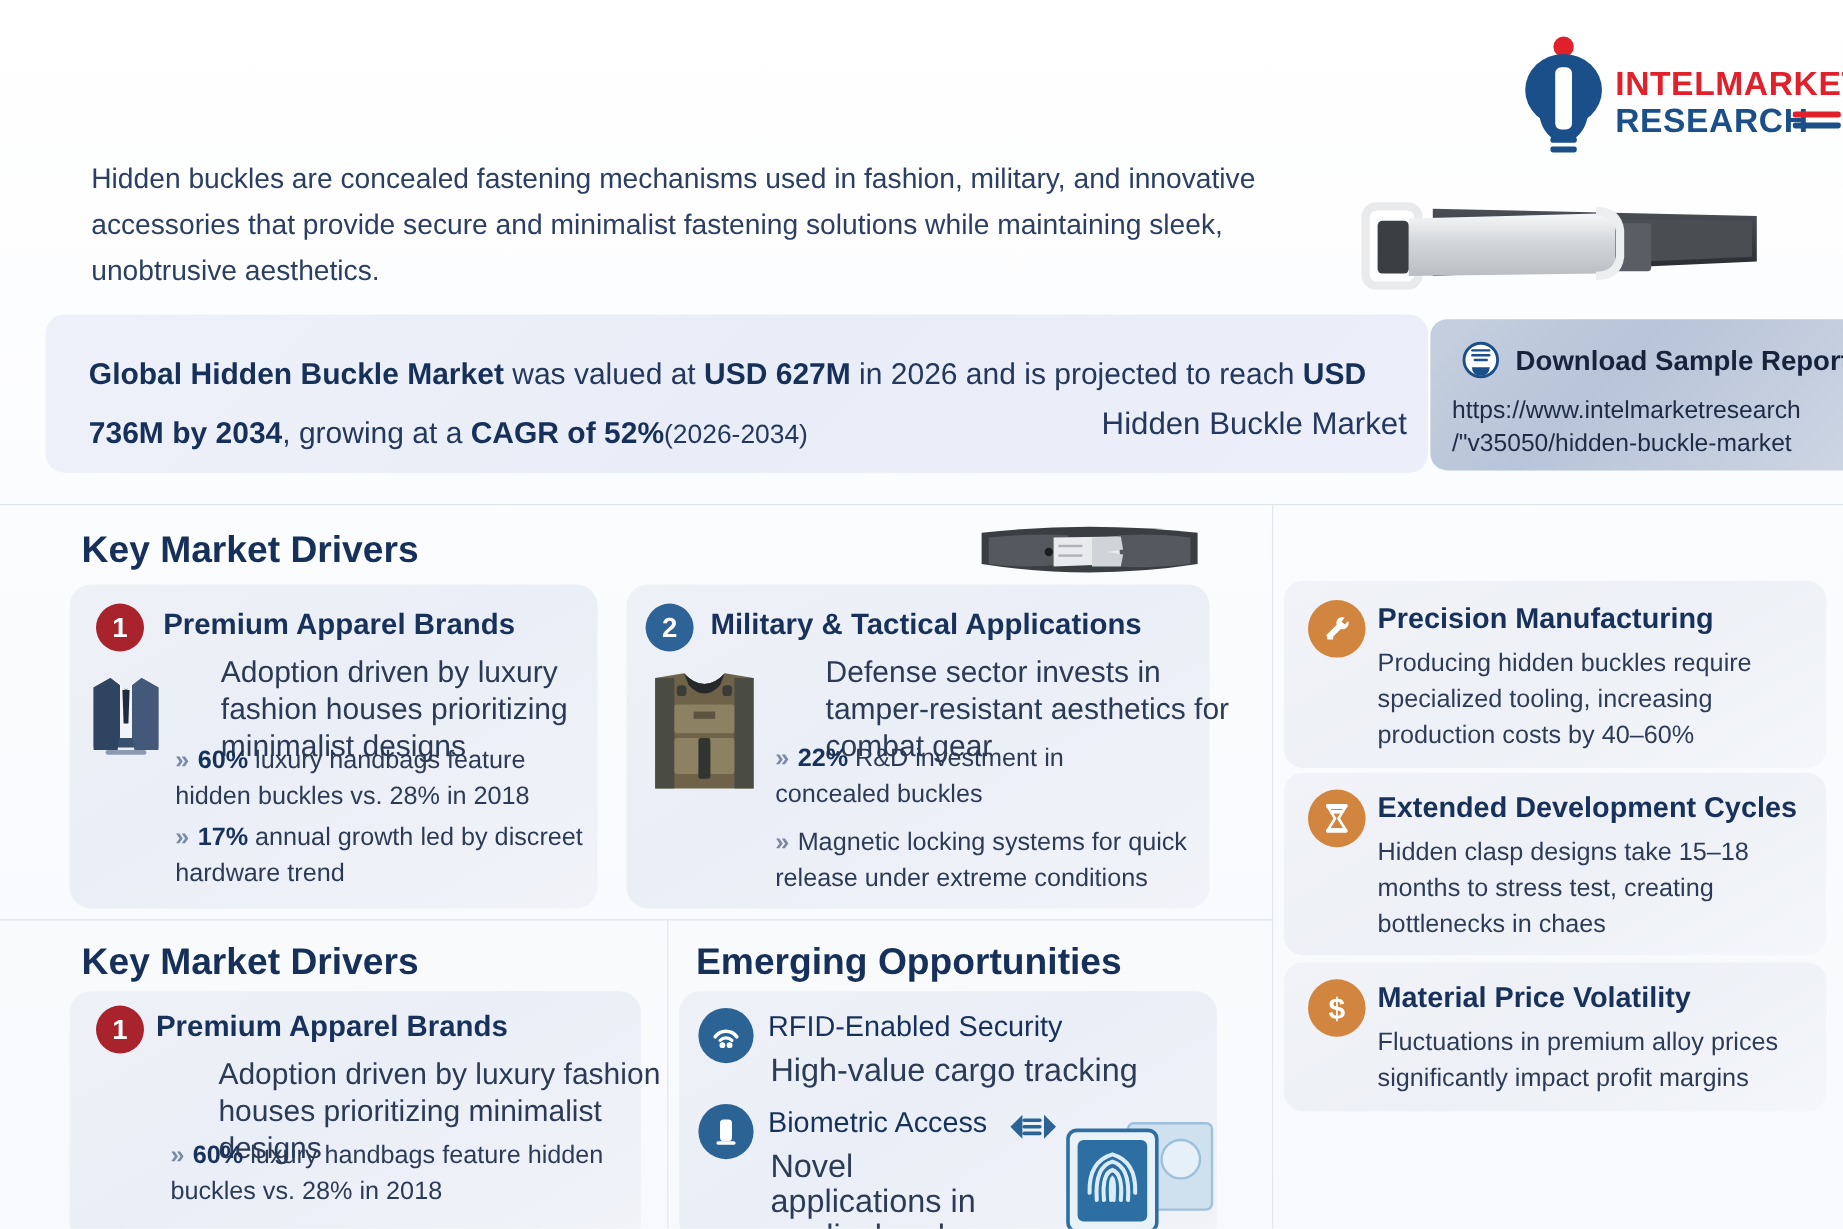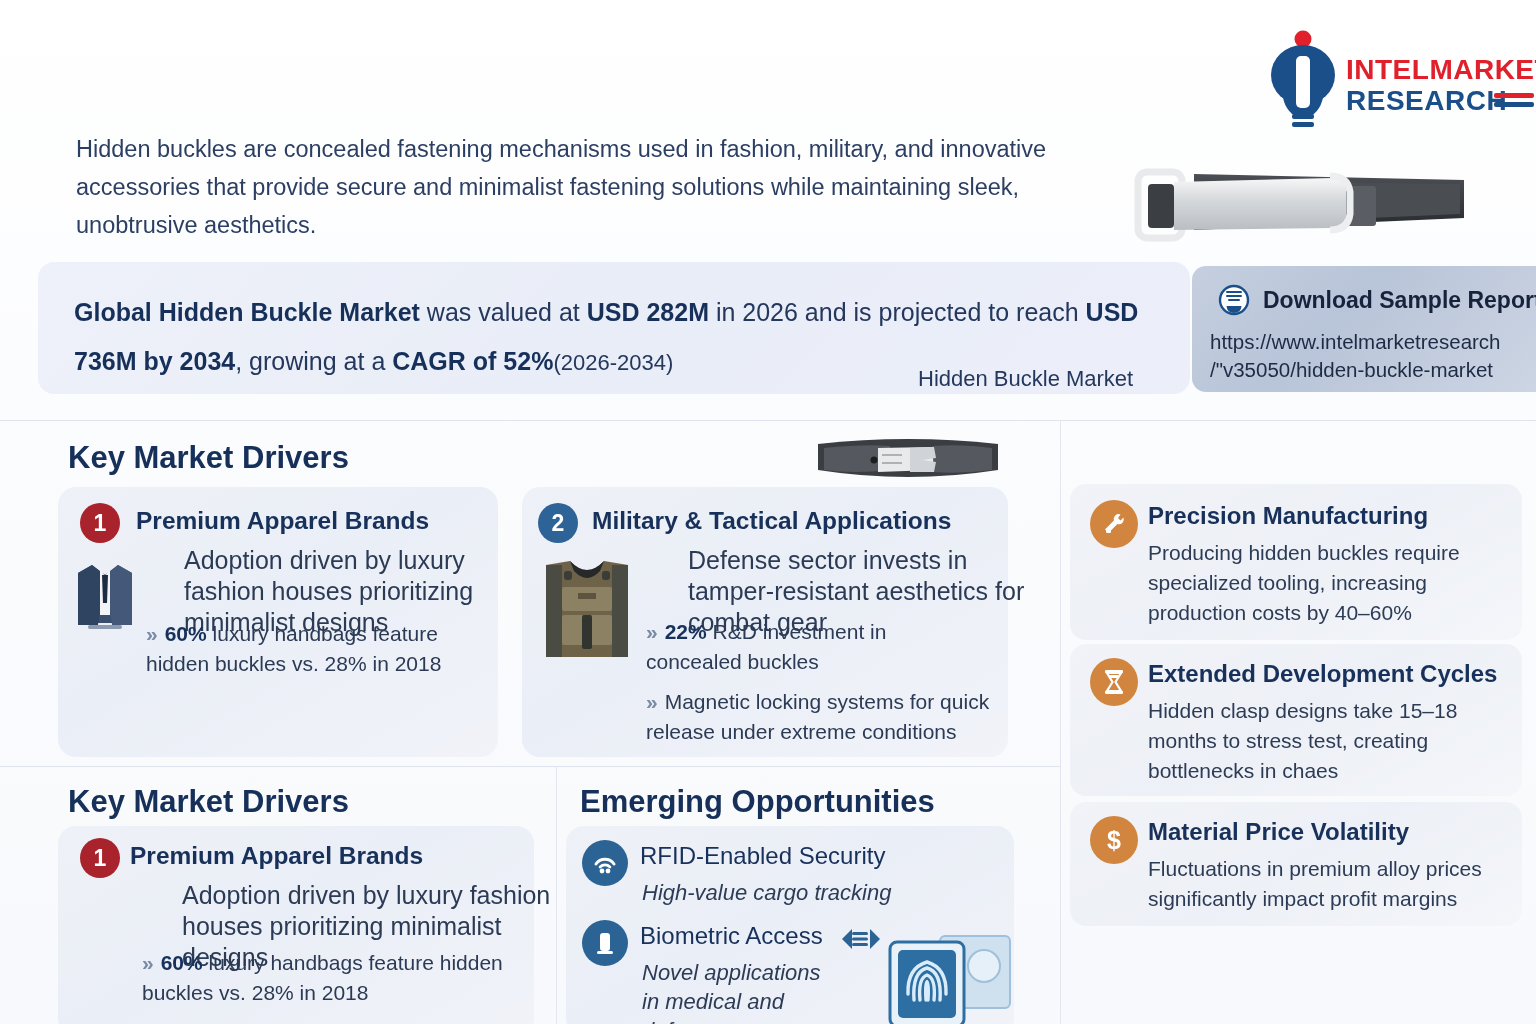--- a/index.html
+++ b/index.html
@@ -49,21 +49,21 @@
     background:linear-gradient(135deg,#eef1f9 0%,#e9edf7 50%,#eceffa 100%);
   }
   .stat-text {
     position:absolute; left:36px; top:26px; width:1120px;
     font-size:25px; line-height:49px; color:#24375c; font-weight:400;
   }
   .stat-text b { font-weight:bold; color:#16305a; }
   .stat-text .small { font-size:22px; }
   .stat-caption {
     position:absolute; left:918px; top:338px;
-    font-size:22px; color:#24375c; font-weight:400;margin-top:28px;
+    font-size:26px; color:#24375c; font-weight:400;
   }
 
   .dl-panel {
     position:absolute; left:1192px; top:266px; width:360px; height:126px;
     border-radius:14px;
     background:linear-gradient(135deg,#c5cfdf 0%,#b8c4d8 40%,#ced6e4 100%);
     overflow:hidden;
   }
   .dl-head { position:absolute; left:26px; top:18px; display:flex; align-items:center; gap:13px; }
   .dl-title { font-size:23px; font-weight:bold; color:#17233d; white-space:nowrap; }
@@ -107,21 +107,21 @@
   }
   .ch-title { position:absolute; left:78px; font-size:24px; font-weight:bold; color:#17315b; white-space:nowrap; }
   .ch-body  { position:absolute; left:78px; width:372px; font-size:21px; line-height:30px; color:#2d3c56; font-weight:400; }
 
   
   .op-icon {
     position:absolute; width:46px; height:46px; border-radius:50%;
     background:#2b6394; display:flex; align-items:center; justify-content:center;
   }
   .op-title { position:absolute; font-size:24px; font-weight:normal; color:#17315b; white-space:nowrap; }
-  .op-body  { position:absolute; font-size:22px; line-height:29px; color:#2d3c56; font-weight:400;font-style:italic; }
+  .op-body  { position:absolute; font-size:27px; line-height:29px; color:#2d3c56; font-weight:400; }
 
   .img-box { position:absolute; }
 </style>
 </head>
 <body>
 
 <div class="page">
 
   <div class="header">
     <div class="subtitle">Hidden buckles are concealed fastening mechanisms used in fashion, military, and innovative accessories that provide secure and minimalist fastening solutions while maintaining sleek, unobtrusive aesthetics.</div>
@@ -163,21 +163,21 @@
       <rect x="218" y="28" width="34" height="40" rx="3" fill="#5a5e64"></rect>
       <rect x="14" y="14" width="44" height="66" rx="9" fill="none" stroke="#e9eaec" stroke-width="7"></rect>
       <rect x="24" y="26" width="26" height="44" rx="4" fill="#3b3e43"></rect>
       <path d="M50 24 L208 20 Q222 20 222 32 L222 58 Q222 70 208 70 L50 72 Z" fill="url(#bgSilver)"></path>
       <path d="M206 18 Q224 18 226 34 L226 56 Q224 72 206 72" fill="none" stroke="#eceef0" stroke-width="7"></path>
     </svg>
   </div>
 
   <div class="stat-banner">
     <div class="stat-text">
-      <b>Global Hidden Buckle Market</b><span> was valued at </span><b>USD 282M</b><span> in 2026 and is projected to reach </span><b>USD 736M by 2034</b><span>, growing at a </span><b>CAGR of 52%</b><span class="small">(2026-2034)</span>
+      <b>Global Hidden Buckle Market</b><span> was valued at </span><b>USD 627M</b><span> in 2026 and is projected to reach </span><b>USD 736M by 2034</b><span>, growing at a </span><b>CAGR of 52%</b><span class="small">(2026-2034)</span>
     </div>
   </div>
   <div class="stat-caption">Hidden Buckle Market</div>
 
   <div class="dl-panel">
     <div class="dl-head">
       <svg width="32" height="32" viewBox="0 0 32 32">
         <circle cx="16" cy="16" r="15" fill="#ffffff"></circle>
         <circle cx="16" cy="16" r="14" fill="none" stroke="#1b4f8a" stroke-width="2.4"></circle>
         <rect x="8" y="7" width="16" height="2" rx="1" fill="#1b4f8a"></rect>
@@ -207,20 +207,23 @@
       <path d="M20 10 L33 20 L46 10 L60 18 L60 68 L6 68 L6 18 Z" fill="#3a4f6e"></path>
       <path d="M20 10 L33 20 L26 70 L6 70 L6 18 Z" fill="#2f4461"></path>
       <path d="M46 10 L33 20 L40 70 L60 70 L60 18 Z" fill="#44597a"></path>
       <path d="M28 14 L33 21 L38 14 L38 60 L28 60 Z" fill="#f2f4f7"></path>
       <path d="M30 20 L36 20 L35 48 L31 48 Z" fill="#1e2c42"></path>
       <rect x="16" y="70" width="34" height="4" rx="2" fill="#8c9ab0"></rect>
     </svg>
     <div class="card-desc" style="left:80px; top:58px; width:348px">Adoption driven by luxury fashion houses prioritizing minimalist designs</div>
     <div class="bullet" style="left:88px; top:132px; width:340px">
       <span class="chev">»</span><b>60%</b><span> luxury handbags feature hidden buckles vs. 28% in 2018</span>
+    </div>
+    <div class="bullet" style="left:88px; top:196px; width:340px">
+      <span class="chev">»</span><b>17%</b><span> annual growth led by discreet hardware trend</span>
     </div>
   </div>
 
   <svg class="img-box" style="left:804px; top:430px; width:208px; height:60px" viewBox="0 0 208 60">
     <path d="M14 14 Q104 4 194 14 L194 40 Q104 54 14 40 Z" fill="#3a3d42"></path>
     <path d="M20 18 Q60 14 86 16 L86 40 Q52 44 20 40 Z" fill="#55585e"></path>
     <path d="M128 16 Q160 14 188 18 L188 40 Q158 44 128 42 Z" fill="#55585e"></path>
     <circle cx="70" cy="30" r="3.5" fill="#1c1e22"></circle>
     <path d="M74 18 L128 17 L130 40 L74 42 Z" fill="#e8eaec"></path>
     <path d="M106 18 L130 17 L132 28 L118 30 L132 32 L130 42 L106 42 Z" fill="#d0d3d7"></path>

